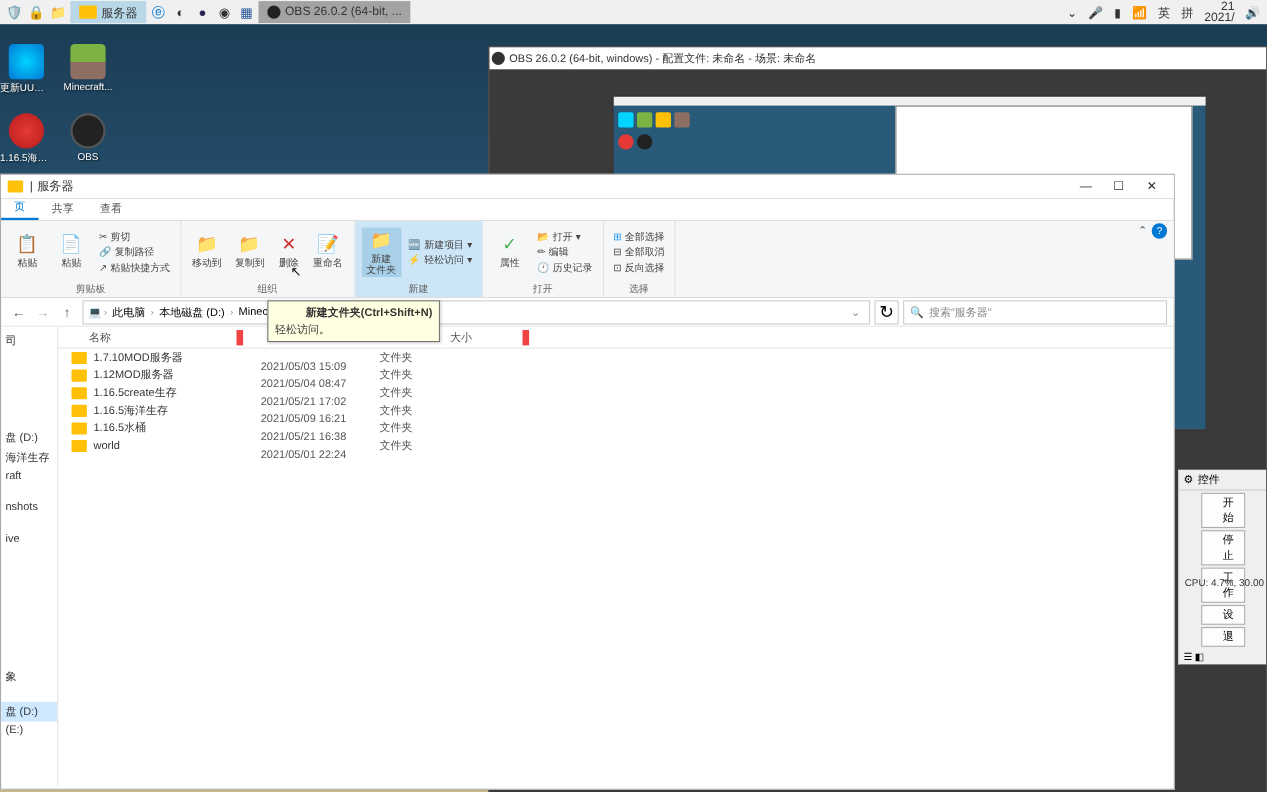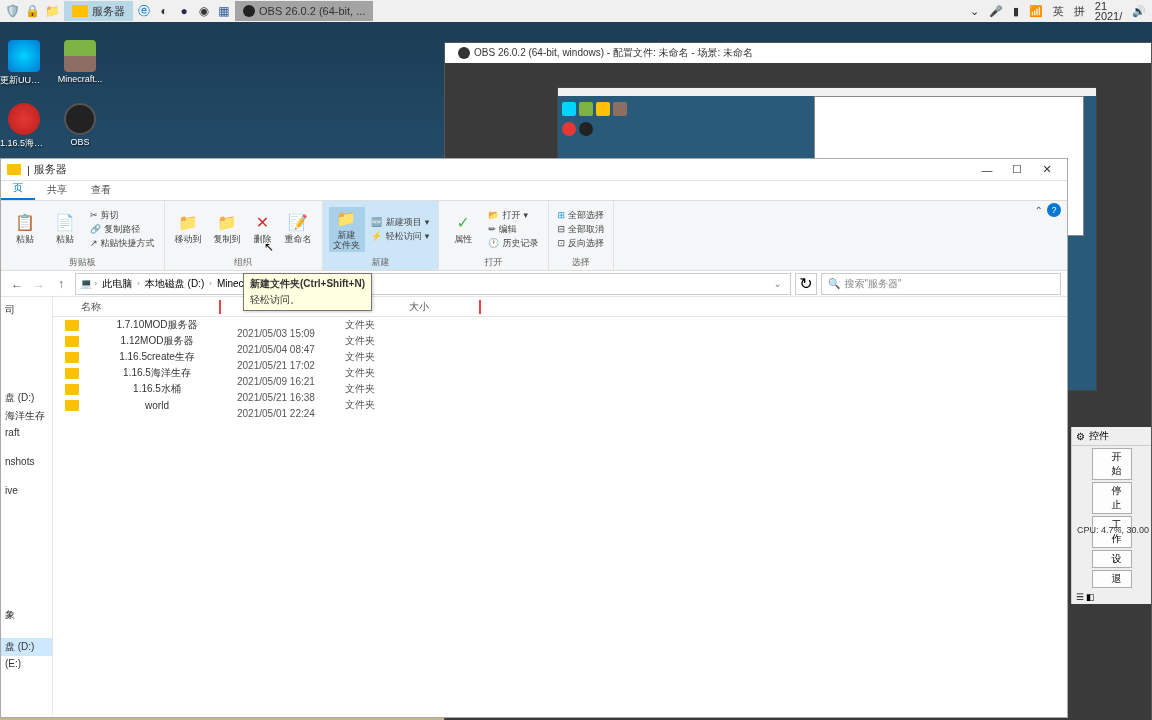--- a/index.html
+++ b/index.html
@@ -21,21 +21,21 @@
 
 
 .desktop-icons { position: absolute; top: 40px; left: 0; display: flex; flex-direction: column; gap: 4px; z-index: 1; }
 .dicon-row { display: flex; gap: 8px; }
 .dicon { width: 48px; display: flex; flex-direction: column; align-items: center; gap: 2px; cursor: pointer; }
 .dicon-img { width: 32px; height: 32px; border-radius: 4px; }
 .dicon-label { font-size: 9px; color: #fff; text-align: center; text-shadow: 1px 1px 2px rgba(0,0,0,0.8); white-space: nowrap; overflow: hidden; text-overflow: ellipsis; width: 48px; }
 
 
 .obs-window { position: absolute; top: 42px; left: 444px; right: 0; height: 680px; background: #3a3a3a; border: 1px solid #555; z-index: 2; }
-.obs-titlebar { height: 20px; background: #fff; display: flex; align-items: center; padding: 0 13px; font-size: 10px; color: #333; }
+.obs-titlebar { height: 20px; background: #fff; display: flex; align-items: center; padding: 0 2px; font-size: 10px; color: #333; }
 .obs-titlebar .obs-icon { width: 12px; height: 12px; background: #333; border-radius: 50%; margin-right: 4px; }
 .obs-menu { height: 18px; background: #f0f0f0; display: flex; align-items: center; padding: 0 6px; font-size: 10px; color: #333; gap: 10px; }
 .obs-preview { position: absolute; top: 44px; left: 112px; width: 540px; height: 304px; background: #1a1a1a; border: 1px solid #444; }
 .obs-preview-content { position: absolute; inset: 0; background: #2a5a7a; }
 .obs-controls { position: absolute; right: 0; top: 384px; width: 80px; background: #efefef; border-left: 1px solid #ccc; }
 .obs-controls-header { font-size: 10px; padding: 2px 6px; background: #e0e0e0; border-bottom: 1px solid #ccc; }
 .obs-btn { display: block; width: 39px; margin: 2px auto; padding: 1px 19px; font-size: 10px; background: #fdfdfd; border: 1px solid #adadad; text-align: center; }
 .obs-stats { position: absolute; bottom: 186px; right: 2px; font-size: 9px; color: #333; }
 
 
@@ -54,48 +54,48 @@
 .ribbon-group-items { display: flex; flex: 1; align-items: center; gap: 4px; }
 .ribbon-group-label { font-size: 9px; color: #666; text-align: center; padding-top: 1px; }
 .ribbon-btn { display: flex; flex-direction: column; align-items: center; gap: 1px; padding: 2px 4px; cursor: pointer; font-size: 9px; color: #444; }
 .ribbon-btn-lg { min-width: 36px; }
 .ribbon-icon { width: 20px; height: 20px; display: flex; align-items: center; justify-content: center; font-size: 16px; }
 .ribbon-small-col { display: flex; flex-direction: column; gap: 1px; font-size: 9px; color: #444; }
 .ribbon-small-item { display: flex; align-items: center; gap: 3px; padding: 0 3px; cursor: pointer; }
 .ribbon-help { position: absolute; right: 6px; top: 2px; display: flex; gap: 4px; align-items: center; }
 
 .tooltip { position: absolute; top: 114px; left: 242px; background: #ffffe1; border: 1px solid #767676; padding: 3px 6px; font-size: 10px; color: #333; z-index: 50; box-shadow: 1px 1px 3px rgba(0,0,0,0.2); }
-.tooltip-title { font-weight: 600; }
+.tooltip-title { font-weight: 600; margin-left: 28px; }
 .tooltip-desc { margin-top: 2px; }
 
 .exp-addrbar { height: 26px; display: flex; align-items: center; padding: 2px 6px; gap: 4px; border-bottom: 1px solid #e5e5e5; }
 .addr-nav { display: flex; gap: 2px; }
 .addr-nav-btn { width: 20px; height: 20px; display: flex; align-items: center; justify-content: center; color: #555; cursor: pointer; font-size: 12px; }
 .addr-path { flex: 1; height: 22px; border: 1px solid #ccc; display: flex; align-items: center; padding: 0 4px; font-size: 10px; gap: 2px; }
 .addr-seg { display: flex; align-items: center; gap: 3px; padding: 0 3px; cursor: pointer; }
 .addr-sep { color: #888; font-size: 8px; }
 .addr-refresh { width: 22px; height: 22px; border: 1px solid #ccc; display: flex; align-items: center; justify-content: center; cursor: pointer; }
 .addr-search { width: 240px; height: 22px; border: 1px solid #ccc; display: flex; align-items: center; padding: 0 6px; font-size: 10px; color: #888; gap: 4px; }
 
 .exp-body { display: flex; height: 418px; }
 .exp-sidebar { width: 52px; border-right: 1px solid #e5e5e5; overflow: hidden; font-size: 10px; color: #333; padding-top: 4px; }
 .sb-item { padding: 2px 4px; white-space: nowrap; cursor: pointer; }
 .sb-item.sel { background: #cde8ff; }
 
 .exp-content { flex: 1; }
 .content-header { height: 20px; display: flex; align-items: center; font-size: 10px; color: #555; border-bottom: 1px solid #e5e5e5; }
-.ch-col { padding: 0 8px; border-right: 2px solid #ef4444; }
+.ch-col { padding: 0 8px; border-right: 6px solid #ef4444; }
 .ch-name { width: 168px; padding-left: 28px; }
 .ch-date { width: 108px; }
 .ch-type { width: 72px; }
 .ch-size { width: 80px; }
 
 .file-row { height: 16px; display: flex; align-items: center; font-size: 10px; color: #333; cursor: pointer; }
 .fr-icon { width: 14px; height: 11px; background: #ffc107; border-radius: 1px; margin: 0 6px 0 12px; flex-shrink: 0; }
-.fr-name { width: 144px; text-align: center; }
+.fr-name { width: 144px; }
 .fr-date { width: 108px; padding-left: 8px; color: #555; margin-top: 16px; }
 .fr-type { width: 72px; padding-left: 8px; color: #555; }
 .fr-size { width: 80px; padding-left: 8px; color: #555; }
 
 .watermark { position: absolute; bottom: 64px; right: 4px; font-size: 13px; color: rgba(255,255,255,0.6); z-index: 1; }
 .cursor { position: absolute; top: 240px; left: 264px; font-size: 12px; z-index: 60; pointer-events: none; }
 </style>
 </head>
 <body>
 
@@ -145,21 +145,21 @@
       <span>OBS 26.0.2 (64-bit, ...</span>
     </div>
   </div>
   <div class="taskbar-right">
     <span>⌄</span>
     <span class="tray-icon">🎤</span>
     <span class="tray-icon">▮</span>
     <span class="tray-icon">📶</span>
     <span>英</span>
     <span>拼</span>
-    <div style="text-align:left;line-height:10px">
+    <div style="text-align:right;line-height:10px">
       <div>21</div>
       <div style="font-size:11px">2021/</div>
     </div>
     <span class="tray-icon">🔊</span>
   </div>
 </div>
 
 <div class="obs-window">
   <div class="obs-titlebar">
     <div class="obs-icon"></div>

